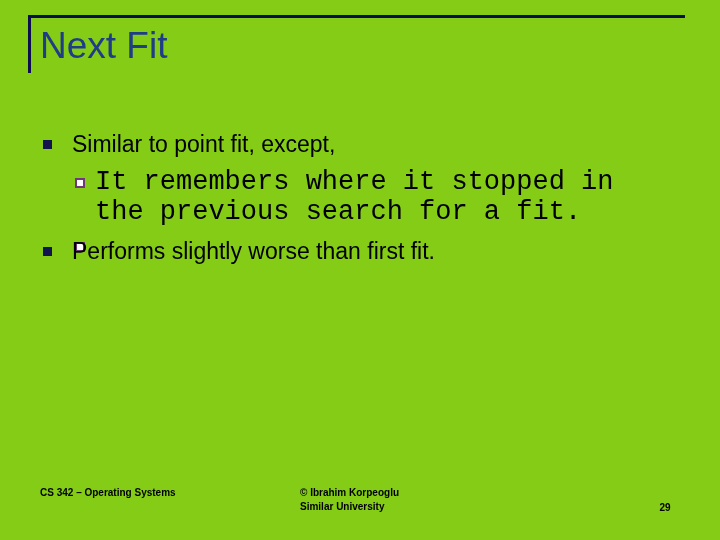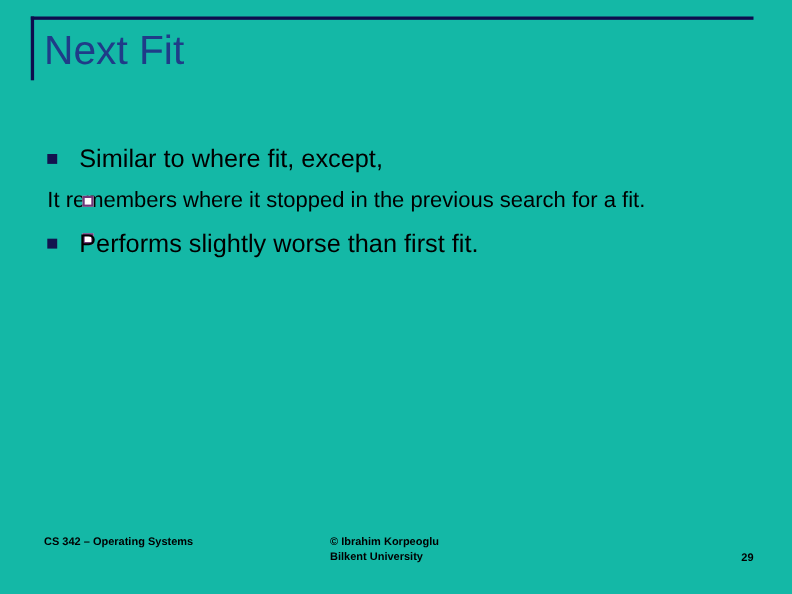--- a/index.html
+++ b/index.html
@@ -6,21 +6,21 @@
   html, body {
     margin: 0;
     padding: 0;
     background: #ffffff;
   }
 
   .slide {
     position: relative;
     width: 720px;
     height: 540px;
-    background: #14b8a6;
+    background: #84cc16;
     overflow: hidden;
     font-family: "Liberation Sans", "DejaVu Sans", sans-serif;
     -webkit-font-smoothing: none;
   }
 
   
   .title-rule-top {
     position: absolute;
     left: 28px;
     top: 15px;
@@ -71,25 +71,26 @@
     position: absolute;
     left: 43px;
     top: 10px;
     width: 9px;
     height: 9px;
     background: #13134f;
   }
 
   .bullet-l2 {
     position: relative;
-    padding-left: 43px;
+    padding-left: 95px;
     margin: 0 0 4px 0;
-    font-size: 20px;
+    font-size: 27px;
     line-height: 30px;
     color: #000000;
+    font-family: Liberation Mono, monospace;
   }
 
   .bullet-l2 .marker-hollow {
     position: absolute;
     left: 75px;
     top: 11px;
     width: 6px;
     height: 6px;
     border: 2px solid #70387a;
     background: #ffffff;
@@ -135,41 +136,41 @@
     font-size: 10px;
     line-height: 14px;
     color: #000000;
   }
 
   .footer-page {
     position: absolute;
     left: 645px;
     top: 21px;
     width: 40px;
-    text-align: right;
+    text-align: center;
     font-size: 10px;
     line-height: 14px;
     color: #000000;
   }
 </style>
 </head>
 <body>
 
 <div class="slide">
 
   <div class="title-rule-top"></div>
   <div class="title-rule-left"></div>
 
   <div class="slide-title">Next Fit</div>
 
   <div class="body">
 
     <div class="bullet-l1">
       <span class="marker-sq"></span>
-      <span class="bullet-text">Similar to where fit, except,</span>
+      <span class="bullet-text">Similar to point fit, except,</span>
     </div>
 
     <div class="group-sub">
 
       <div class="bullet-l2">
         <span class="marker-hollow"></span>
         <span class="bullet-text">It remembers where it stopped in the previous search for a fit.</span>
       </div>
 
       <div class="bullet-l2">
@@ -186,20 +187,20 @@
   </div>
 
   <div class="footer">
 
     <div class="footer-left">
       <div>CS 342 – Operating Systems</div>
     </div>
 
     <div class="footer-center">
       <div>© Ibrahim Korpeoglu</div>
-      <div>Bilkent University</div>
+      <div>Similar University</div>
     </div>
 
     <div class="footer-page">29</div>
 
   </div>
 
 </div>
 
 </body></html>

